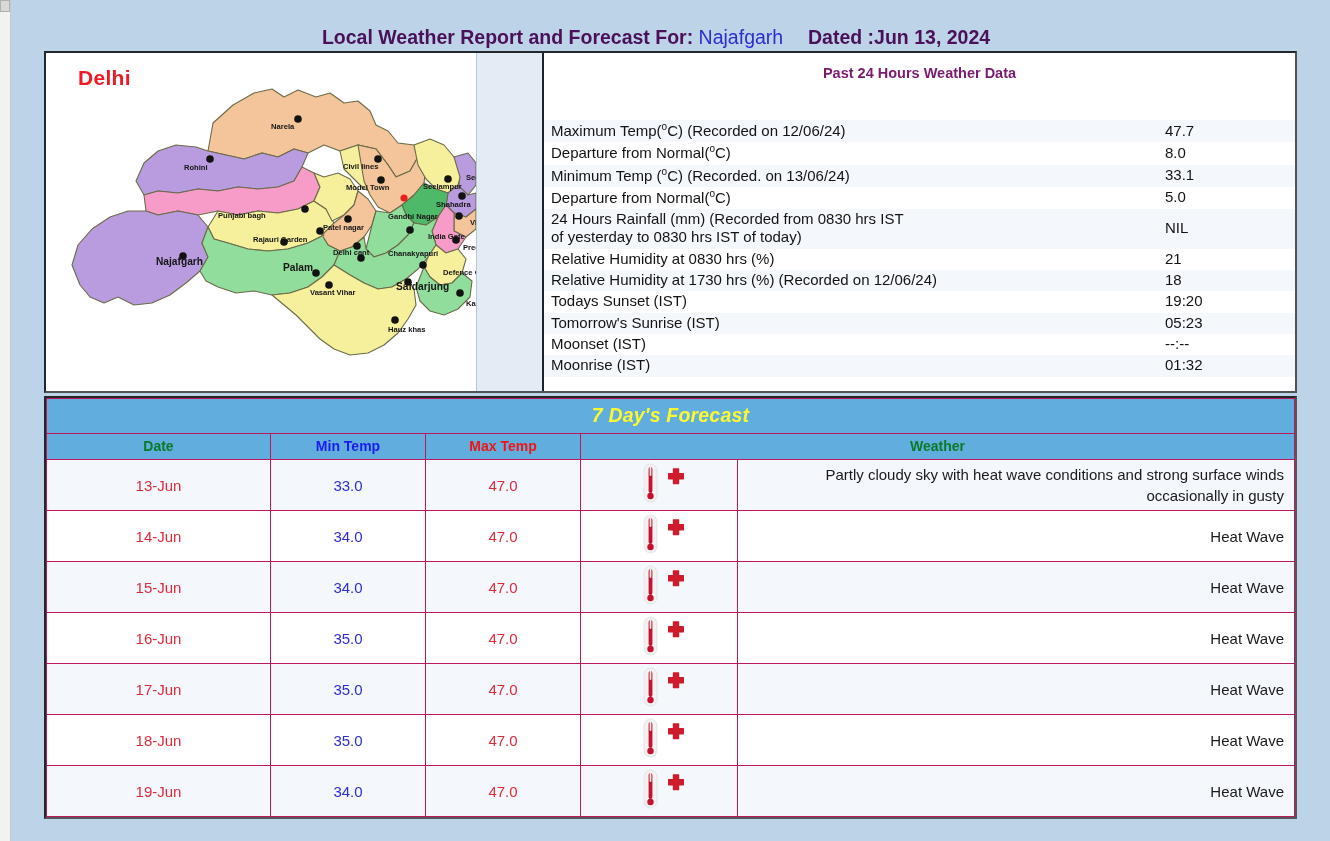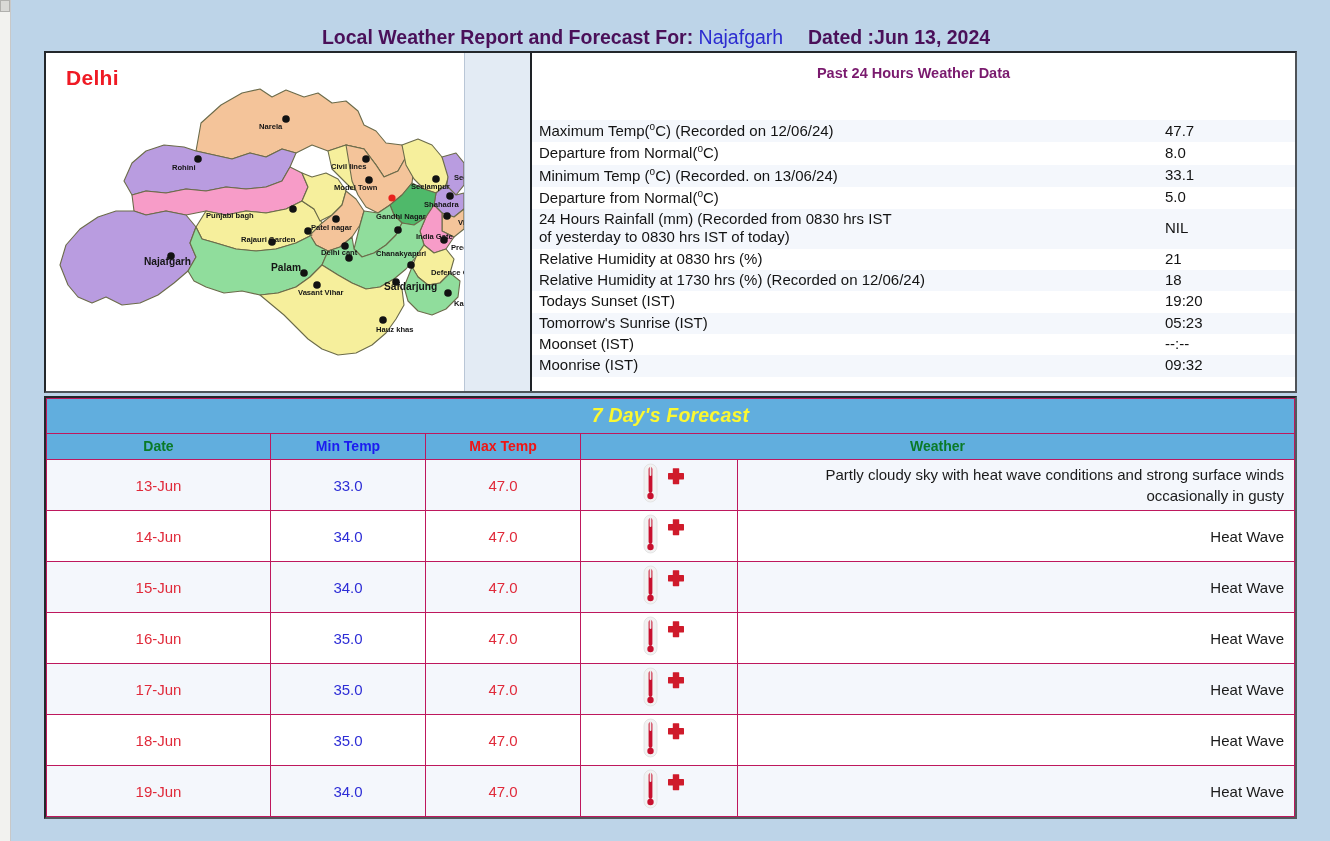--- a/index.html
+++ b/index.html
@@ -68,20 +68,21 @@
     box-sizing: border-box;
     display: flex;
   }
   #map-cell {
     width: 418px;
     height: 100%;
     position: relative;
     background: #ffffff;
     box-sizing: border-box;
     overflow: hidden;
+    margin-left: 12px;
   }
   #map-title {
     position: absolute;
     left: 20px; top: 13px;
     font-size: 21px;
     font-weight: bold;
     color: #ef1a24;
     letter-spacing: .3px;
   }
   #map-svg { position:absolute; left:0; top:0; }
@@ -358,21 +359,21 @@
             <tr class="alt">
               <td>Tomorrow's Sunrise (IST)</td>
               <td class="val">05:23</td>
             </tr>
             <tr class="plain">
               <td>Moonset (IST)</td>
               <td class="val">--:--</td>
             </tr>
             <tr class="alt">
               <td>Moonrise (IST)</td>
-              <td class="val">09:32</td>
+              <td class="val">01:32</td>
             </tr>
           </tbody>
       </table>
     </div>
   </div>
 
   <div id="fc-table">
     <table class="fc">
       <colgroup>
         <col class="col-date">

